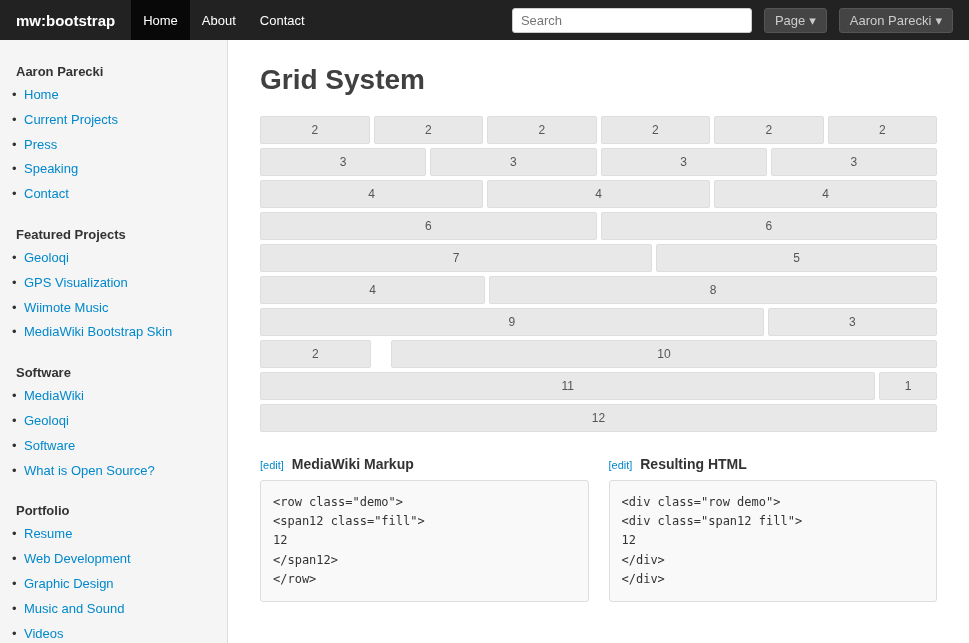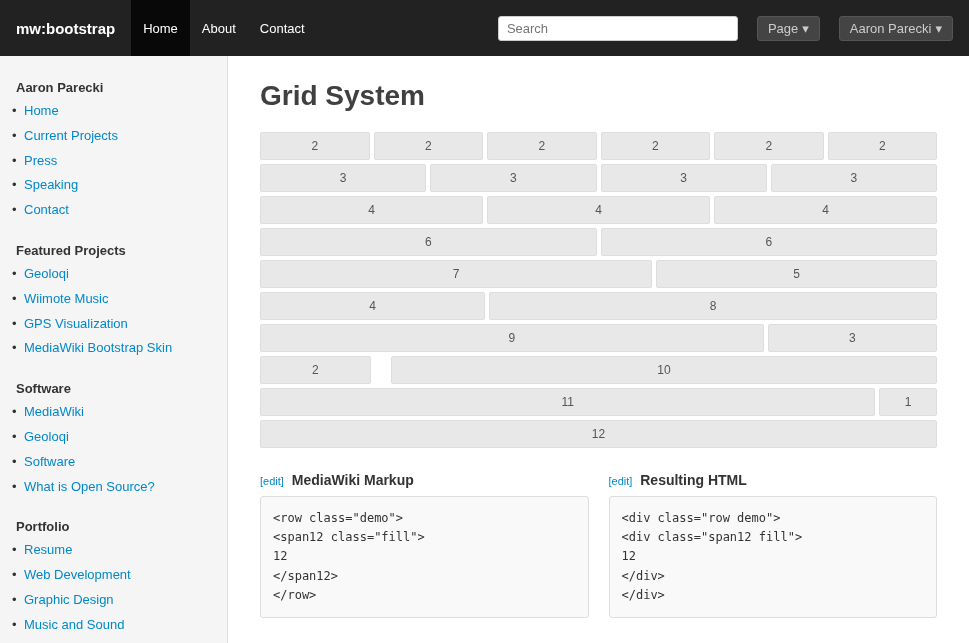--- a/index.html
+++ b/index.html
@@ -1,21 +1,21 @@
 <!DOCTYPE html>
 <html><head>
   <meta charset="utf-8">
   <style>
     * { margin: 0; padding: 0; box-sizing: border-box; }
     body { font-family: "Helvetica Neue", Helvetica, Arial, sans-serif; font-size: 13px; color: #333; background: #fff; }
 
     
     .navbar {
       background: #222;
-      height: 56px;
+      height: 40px;
       display: flex;
       align-items: center;
       padding: 0 16px;
       gap: 0;
     }
     .navbar-brand {
       color: #fff;
       font-size: 15px;
       font-weight: bold;
       padding: 0 12px 0 0;
@@ -37,21 +37,21 @@
       height: 100%;
     }
     .nav-link.active {
       background: #080808;
       color: #fff;
     }
     .navbar-right {
       margin-left: auto;
       display: flex;
       align-items: flex-start;
-      gap: 19px;
+      gap: 12px;
     }
     .search-input {
       background: #fff;
       border: 1px solid #ccc;
       border-radius: 3px;
       padding: 4px 8px;
       font-size: 13px;
       width: 240px;
       color: #999;
     }
@@ -205,22 +205,22 @@
       <li><a>Home</a></li>
       <li><a>Current Projects</a></li>
       <li><a>Press</a></li>
       <li><a>Speaking</a></li>
       <li><a>Contact</a></li>
     </ul>
 
     <div class="sidebar-section-title">Featured Projects</div>
     <ul class="sidebar-list">
       <li><a>Geoloqi</a></li>
+      <li><a>GPS Visualization</a></li>
       <li><a>Wiimote Music</a></li>
-      <li><a>GPS Visualization</a></li>
       <li><a>MediaWiki Bootstrap Skin</a></li>
     </ul>
 
     <div class="sidebar-section-title">Software</div>
     <ul class="sidebar-list">
       <li><a>MediaWiki</a></li>
       <li><a>Geoloqi</a></li>
       <li><a>Software</a></li>
       <li><a>What is Open Source?</a></li>
     </ul>

